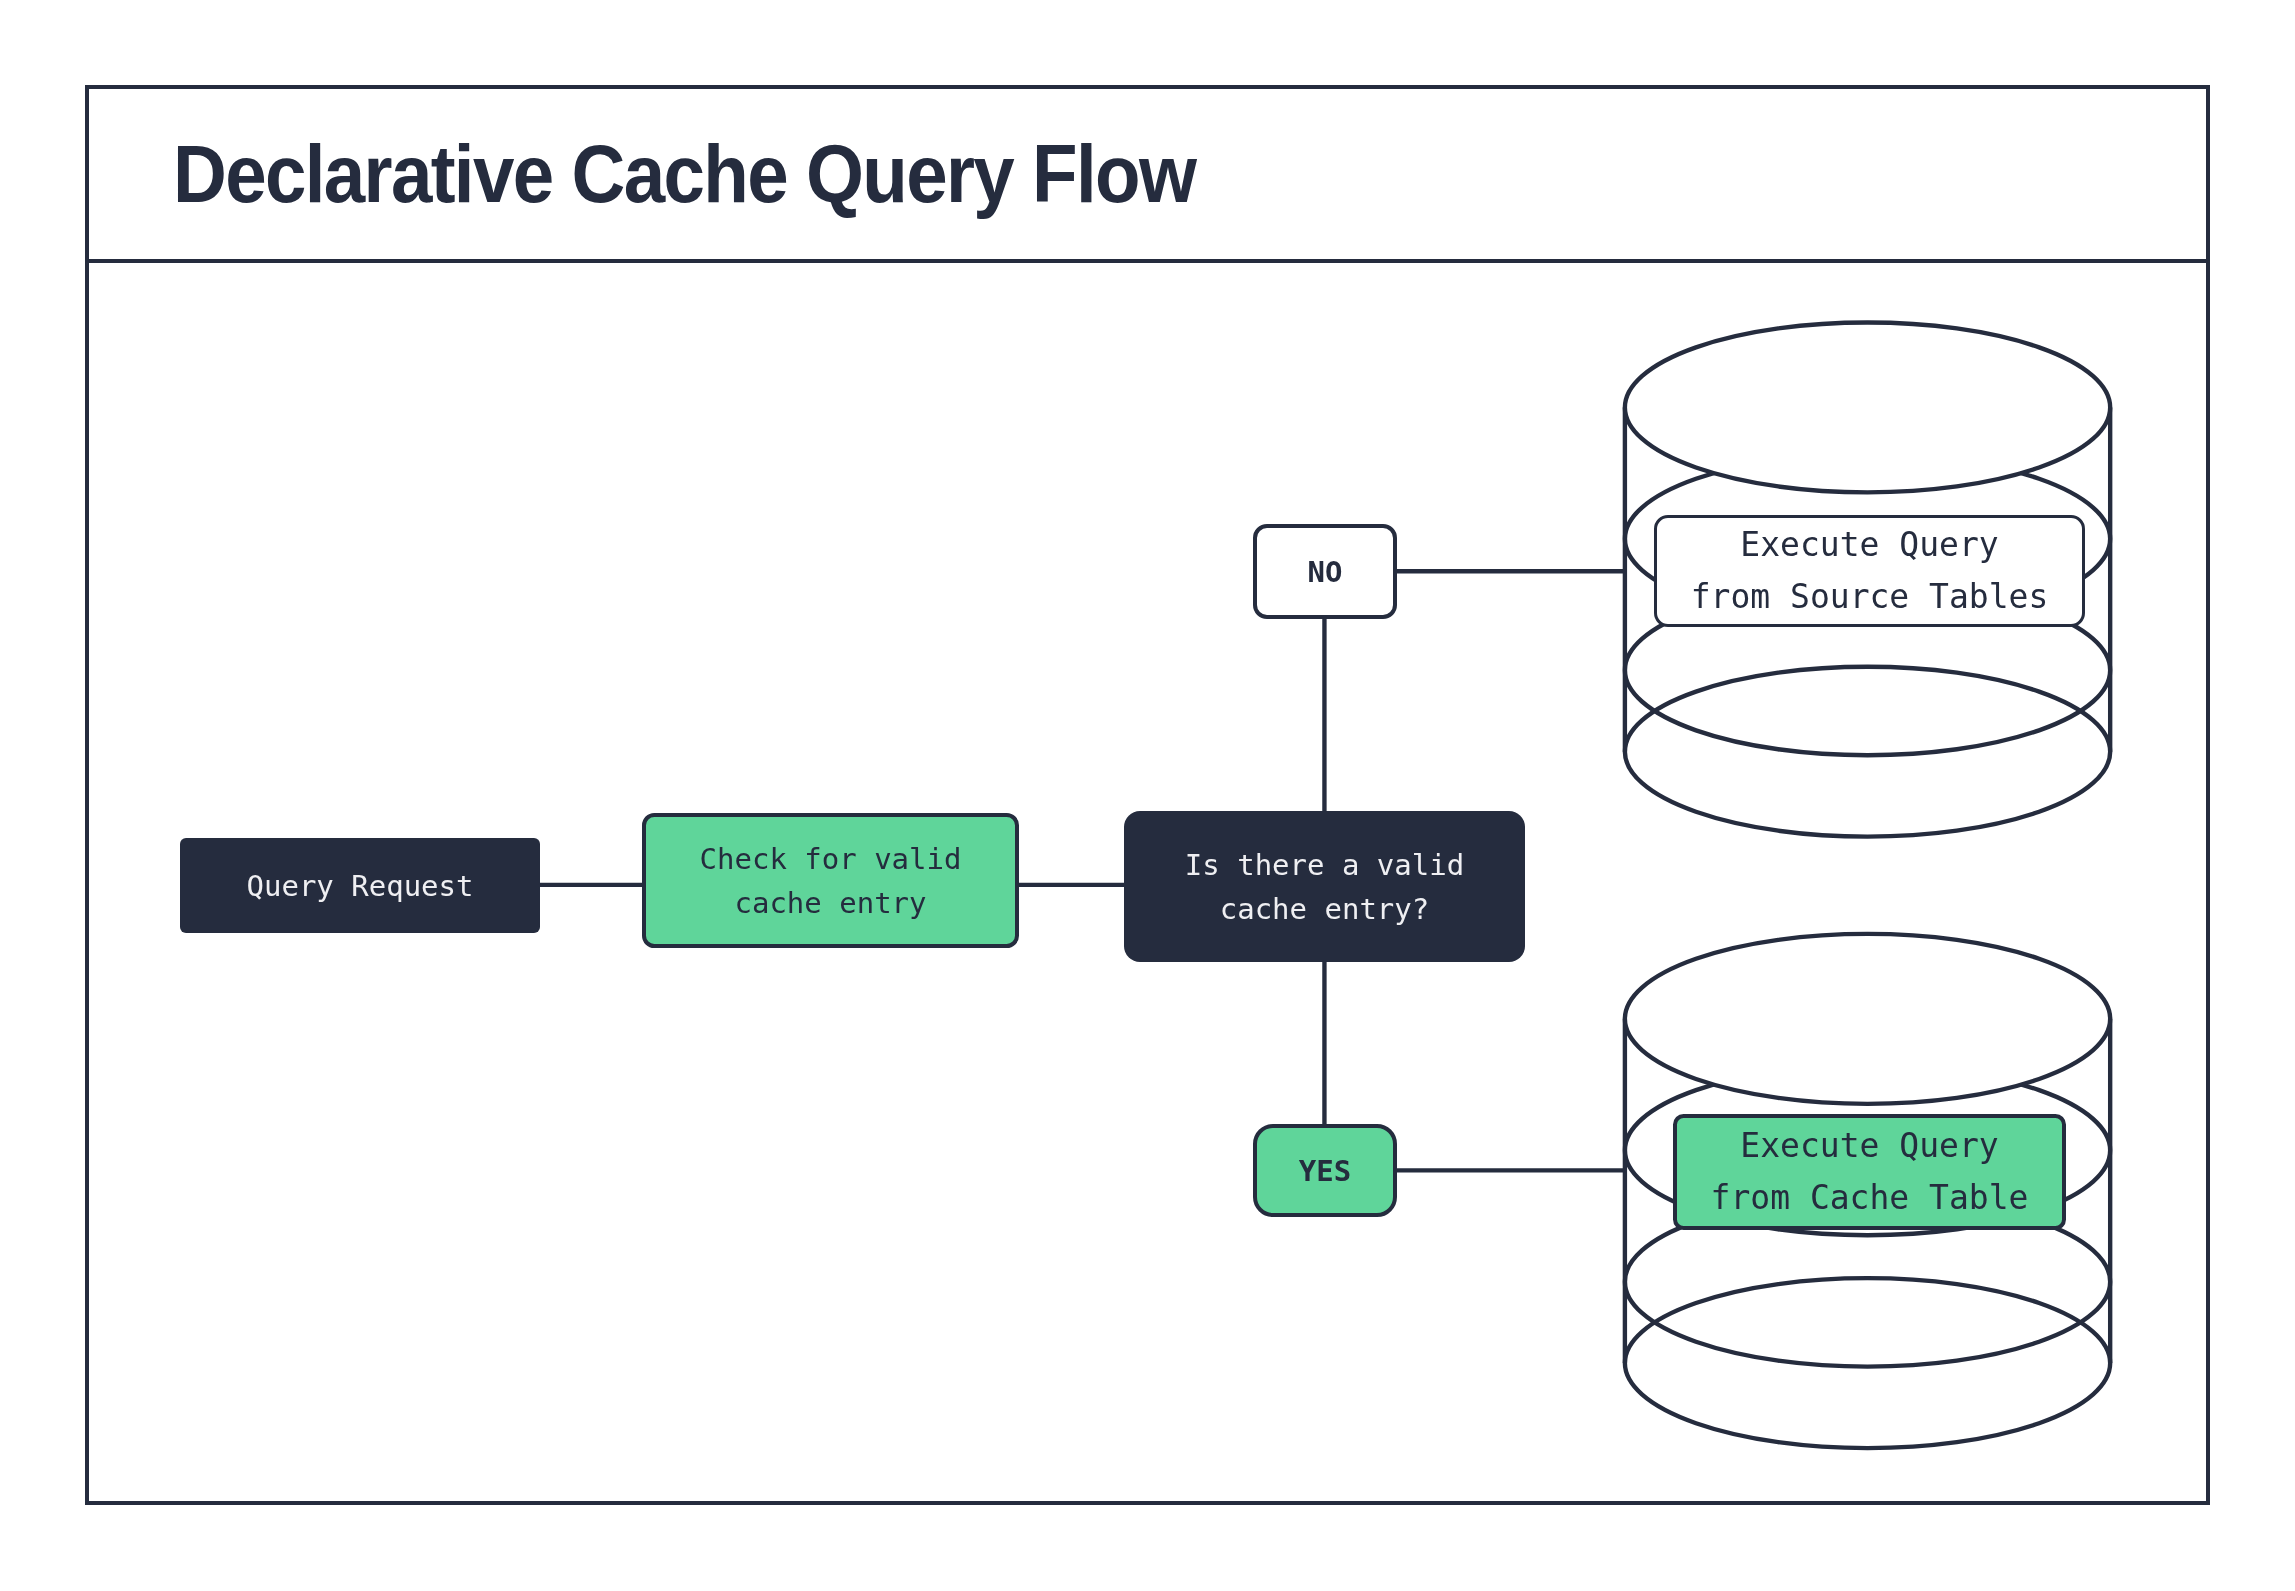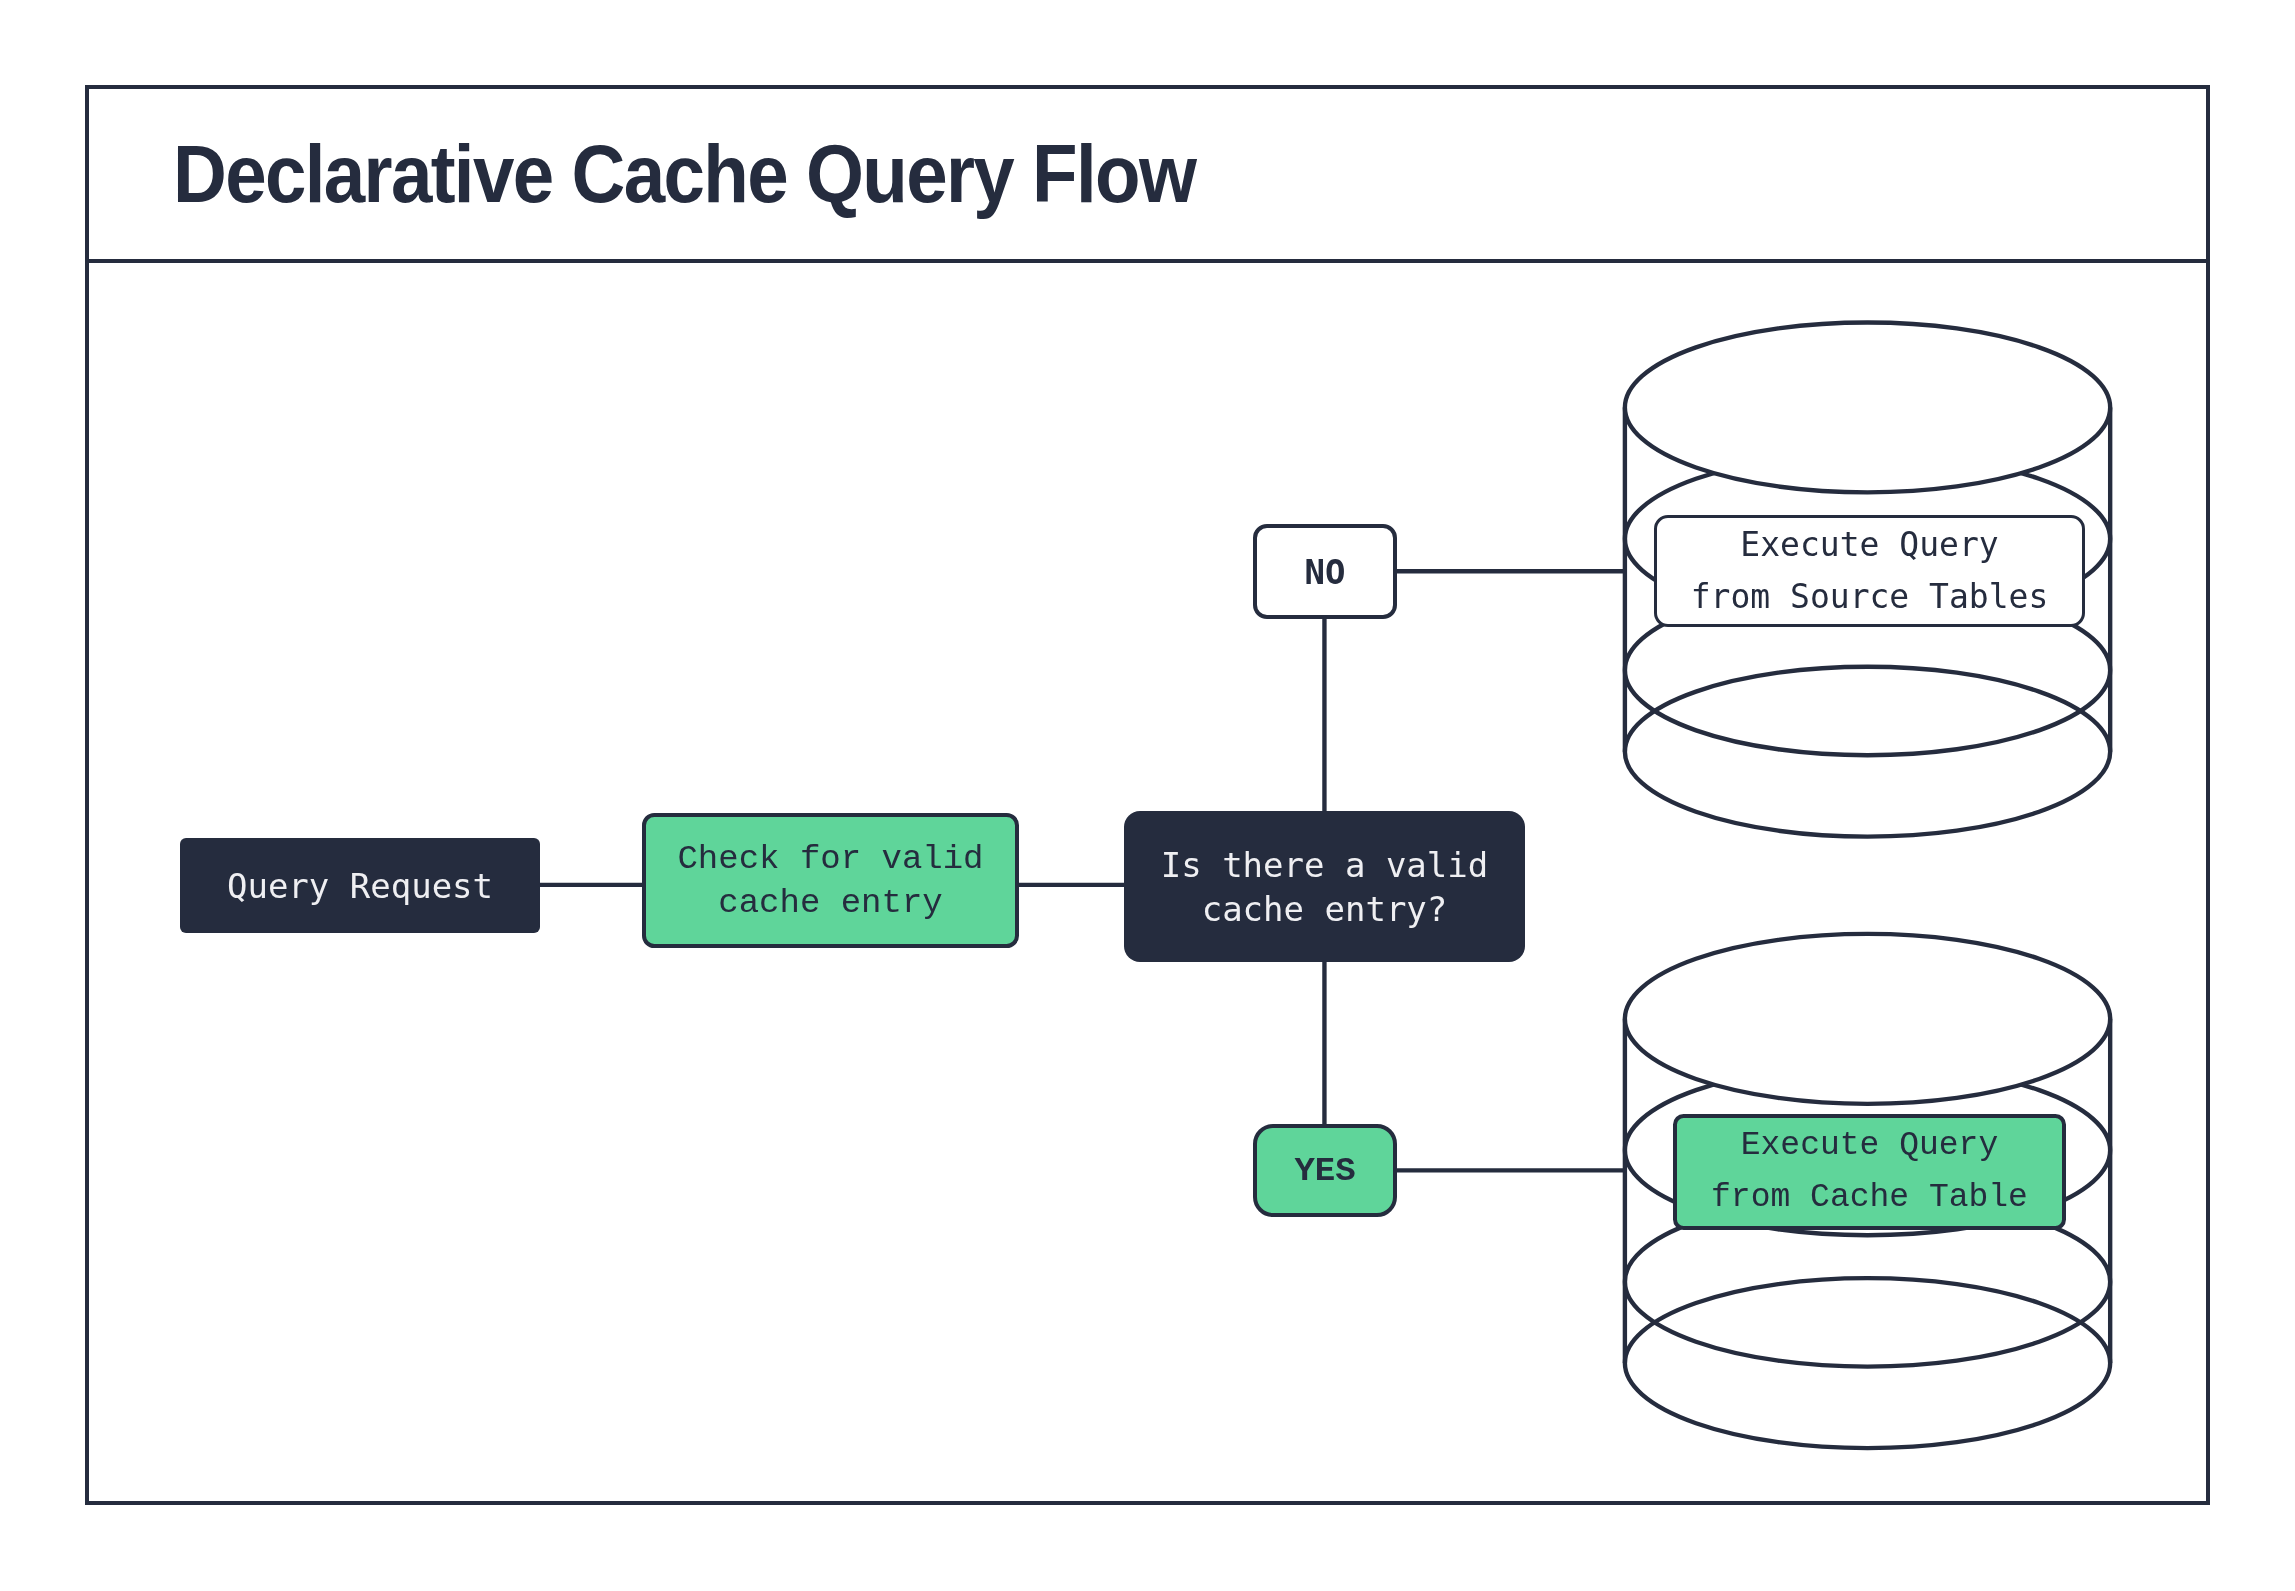--- a/index.html
+++ b/index.html
@@ -54,33 +54,32 @@
     stroke-width: 5;
   }
 
   .node {
     position: absolute;
     display: flex;
     flex-direction: column;
     align-items: center;
     justify-content: center;
     text-align: center;
-    font-size: 34px;
+    font-size: 29px;
     line-height: 44px;
     white-space: nowrap;
   }
   .node.dark {
     background: var(--navy, #252C3E);
     color: var(--text-light, #EFEFF2);
   }
   .node.green {
     background: var(--green, #5FD59A);
     color: var(--navy, #252C3E);
     border: 4.4px solid var(--navy, #252C3E);
-    font-family: Liberation Mono, monospace;
   }
   .node.white {
     background: var(--paper, #ffffff);
     color: var(--navy, #252C3E);
     border: 4.4px solid var(--navy, #252C3E);
   }
   .node.bold { font-weight: 700; }
 
   .db-label { font-size: 33px; line-height: 46px; gap: 6px; }
 

